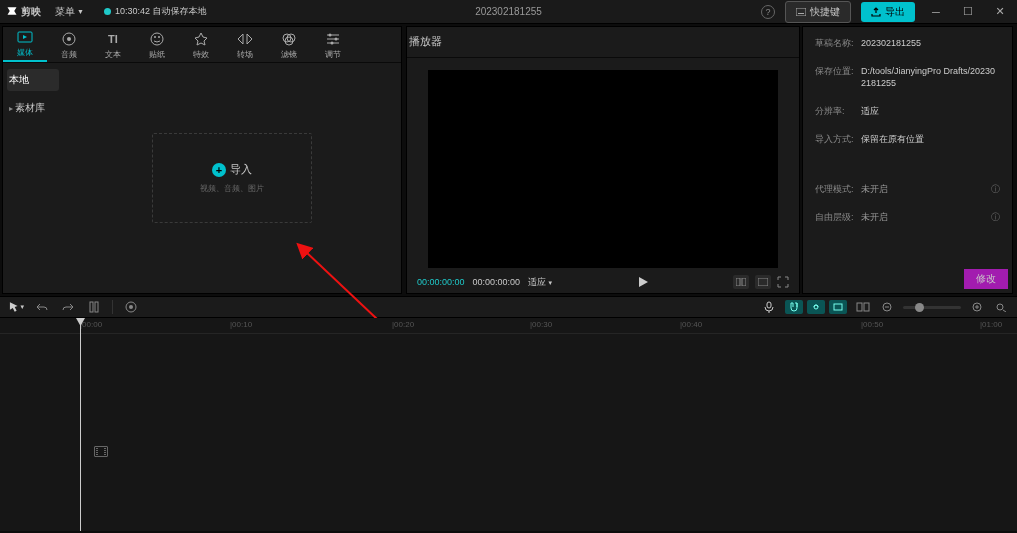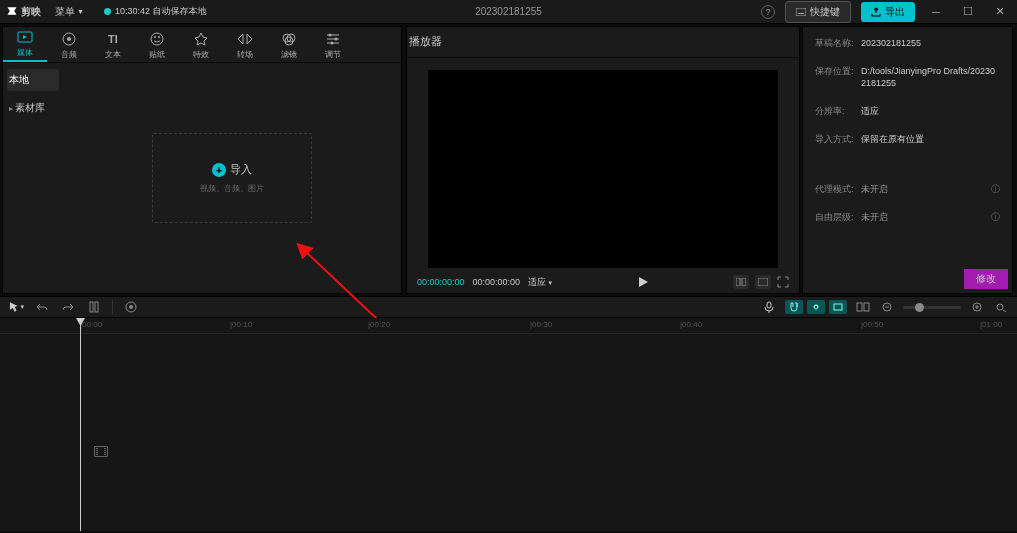--- a/index.html
+++ b/index.html
@@ -370,21 +370,21 @@
           <path d="M8 8l3 2" stroke="#888"></path>
         </svg>
       </div>
   </div>
 </div>
 
 <div class="timeline-area">
   <div class="ruler" id="ruler">
       <span class="tick" style="left: 80px;">|00:00</span>
       <span class="tick" style="left: 230px;">|00:10</span>
-      <span class="tick" style="left: 368px;">|00:20</span>
+      <span class="tick" style="left: 392px;">|00:20</span>
       <span class="tick" style="left: 530px; text-align: right;">|00:30</span>
       <span class="tick" style="left: 680px;">|00:40</span>
       <span class="tick" style="left: 834px; padding-left: 27px;">|00:50</span>
       <span class="tick" style="left: 980px;">|01:00</span>
     </div>
   <div class="playhead"></div>
   <div class="drop-hint">
     <span class="film-ico"></span>
   </div>
 </div>

